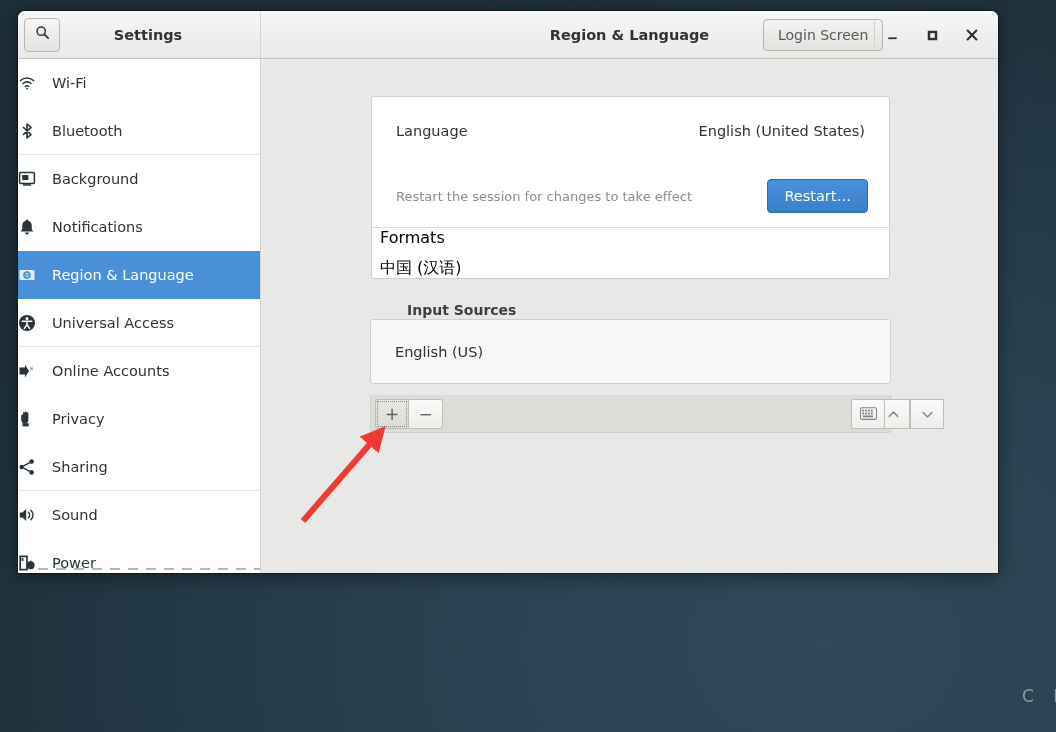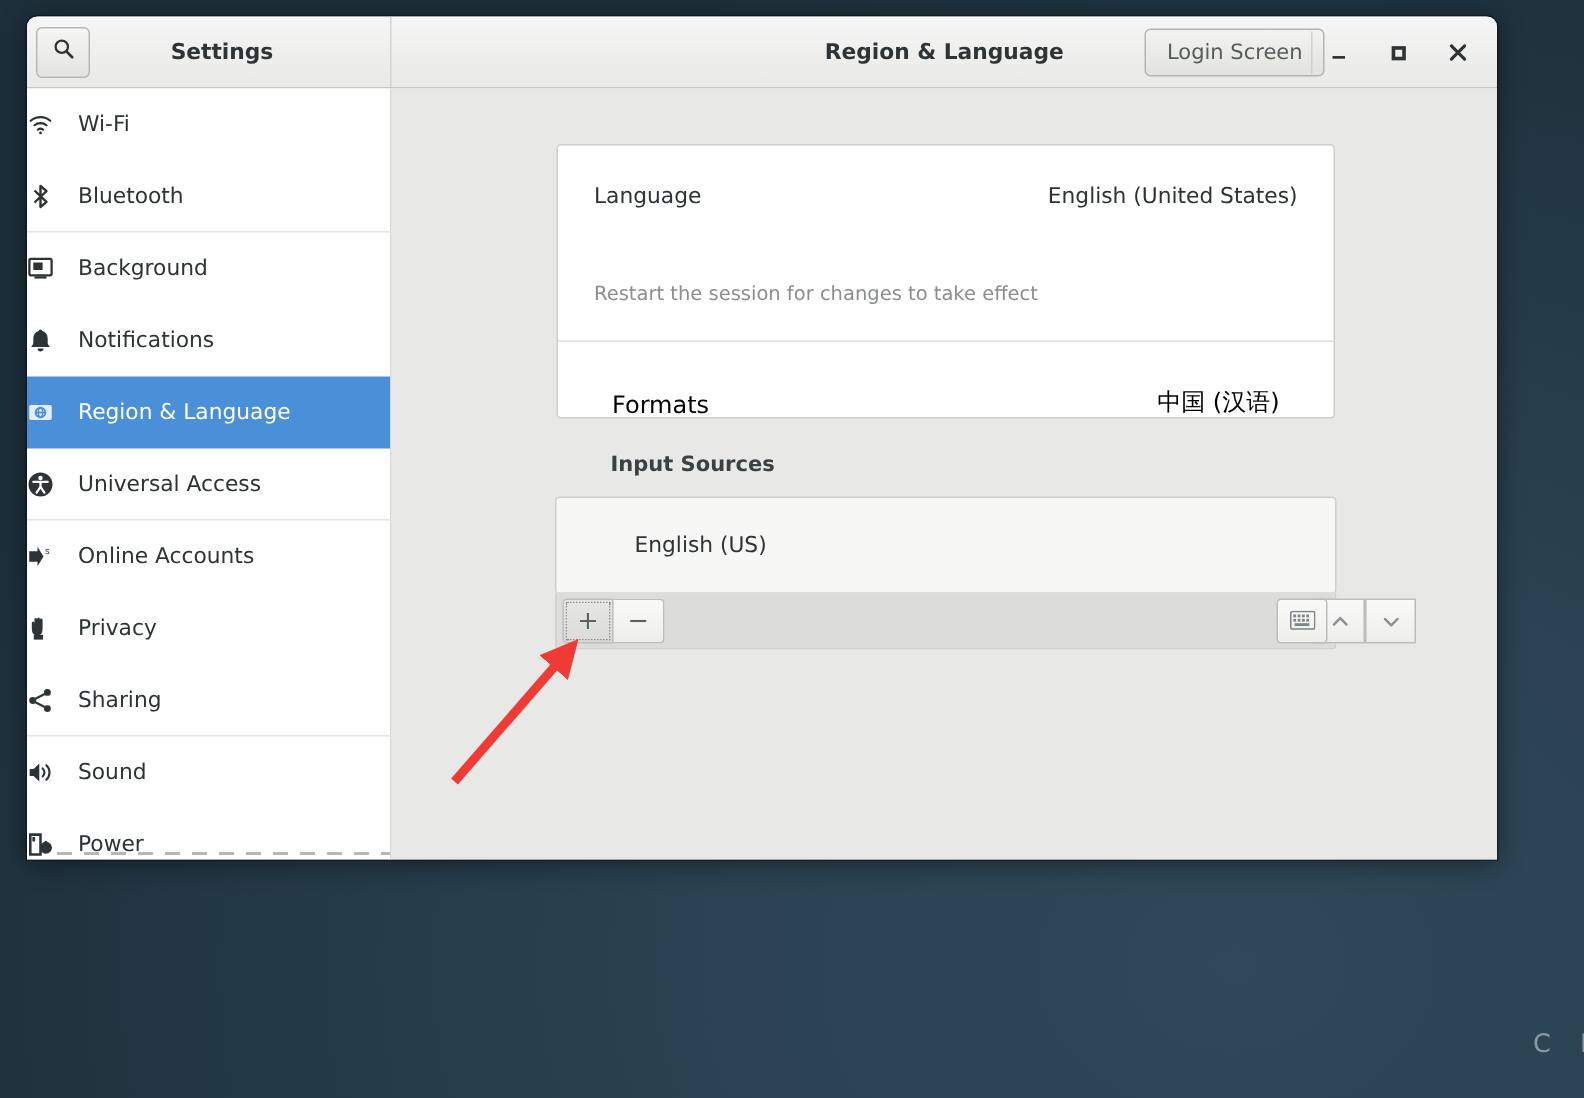--- a/index.html
+++ b/index.html
@@ -239,42 +239,42 @@
     border: 1px solid #2a6daf;
     background: linear-gradient(to bottom, #4a90d9 0%, #3a7fca 100%);
     color: #ffffff;
     font-size: 14.5px;
     cursor: default;
   }
   .card-div { height: 1px; background: #dededa; }
   .formats-row {
     height: 51px;
     display: flex;
-    align-items: flex-end;
+    align-items: flex-start;
     justify-content: space-between;
-    padding: 0 36px;
+    padding: 0 8px;
+    flex-direction: column;
   }
 
   #input-sources-label {
     position: absolute;
     left: 110px;
     top: 243px;
     font-size: 14px;
     font-weight: bold;
     color: #3b4042;
     margin-left: 36px;
   }
 
   #is-card {
     left: 109px;
-    top: 272px;
+    top: 260px;
     width: 521px;
     height: 65px;
     background: #f7f7f6;
-    padding-left: 28px;
   }
   .is-item {
     height: 63px;
     display: flex;
     align-items: center;
     padding-left: 24px;
     font-size: 14.5px;
     color: #2e3436;
     cursor: default;
   }
@@ -538,20 +538,21 @@
 
     <div id="content">
 
       <div class="card" id="lang-card">
         <div class="lang-row">
           <span class="k">Language</span>
           <span class="v">English (United States)</span>
         </div>
         <div class="restart-row">
           <span class="restart-hint">Restart the session for changes to take effect</span>
+          <span class="restart-btn">Restart…</span>
         </div>
         <div class="card-div"></div>
         <div class="formats-row">
           <span class="k">Formats</span>
           <span class="v">中国 (汉语)</span>
         </div>
       </div>
 
       <div id="input-sources-label">Input Sources</div>
 

